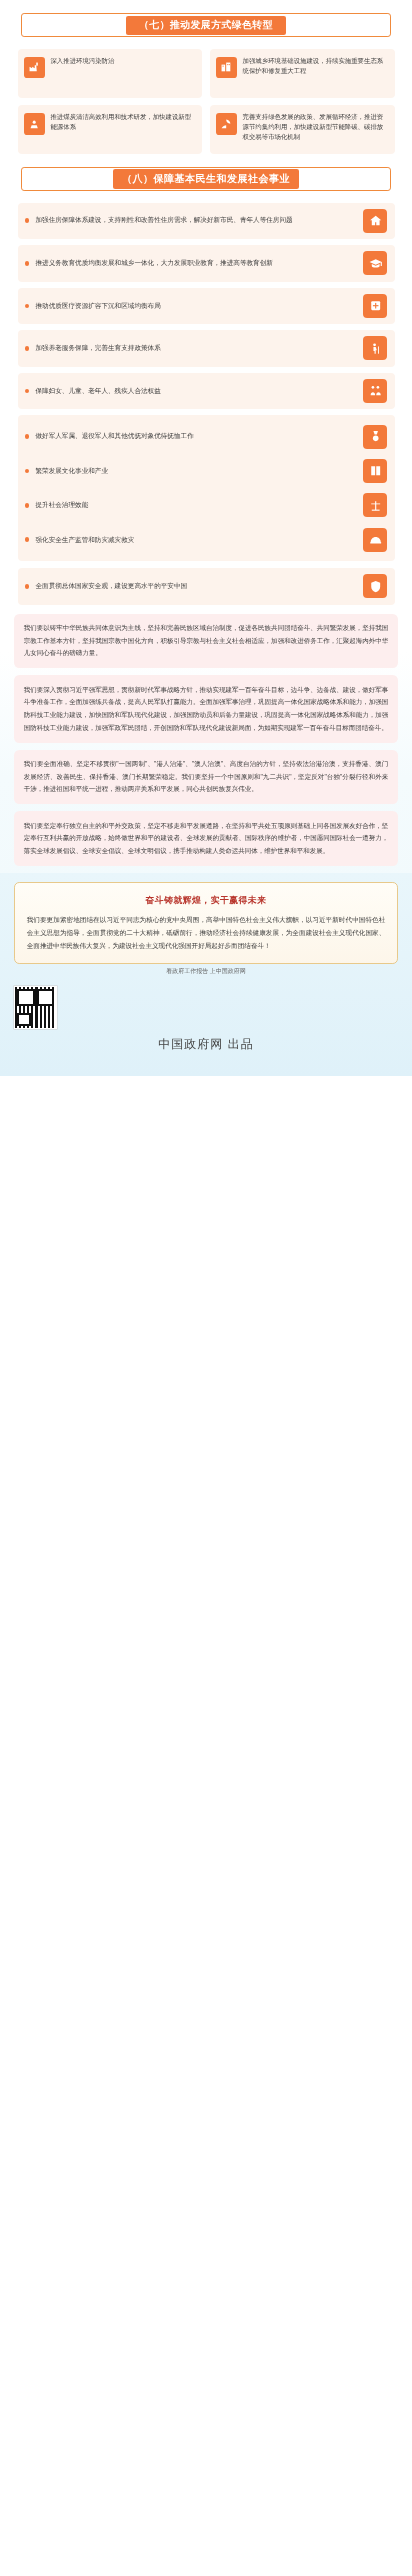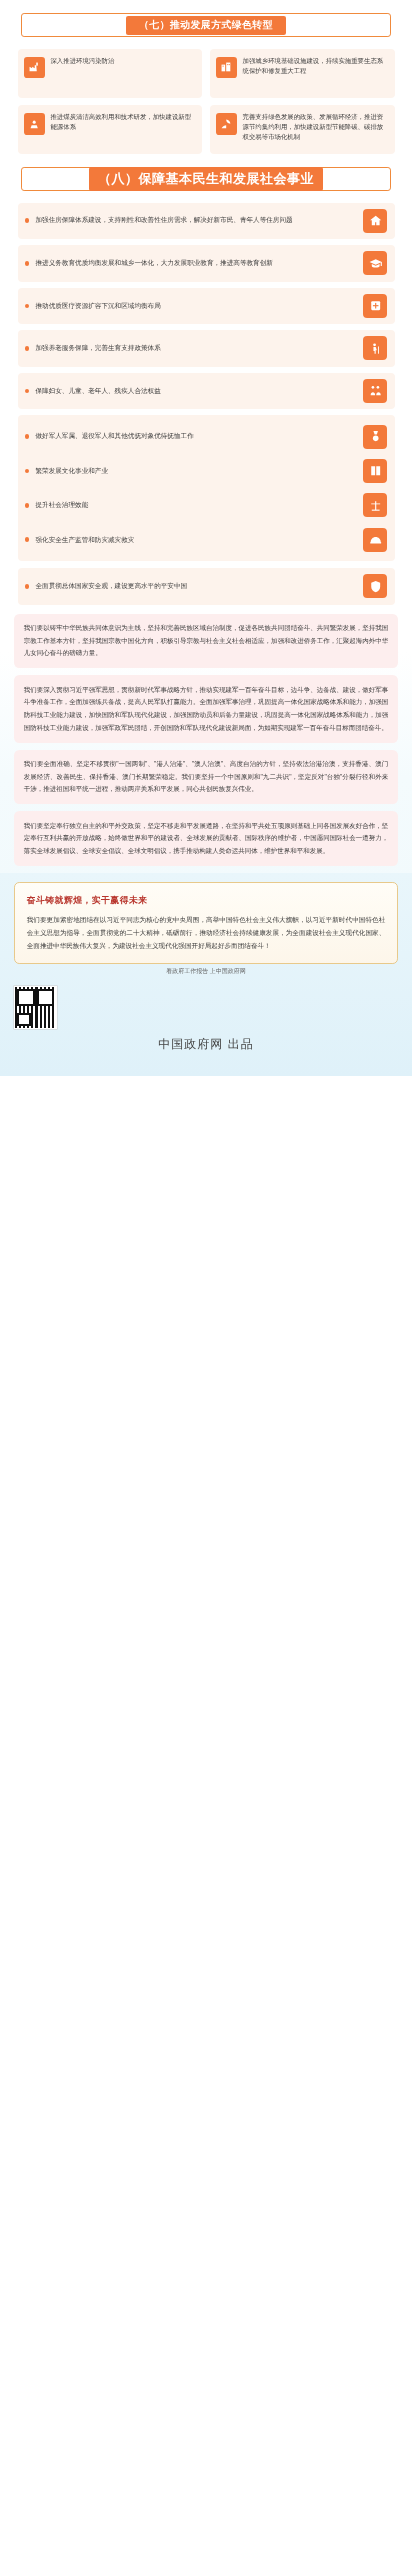--- a/index.html
+++ b/index.html
@@ -32,21 +32,21 @@
   .section-head .inner {
     background: #f3793a;
     color: #fff;
     font-size: 9.8px;
     font-weight: bold;
     letter-spacing: 0.5px;
     padding: 3.1px 13.4px;
     border-radius: 2.1px;
     white-space: nowrap;
   }
-  .section-head.wide .inner { padding: 3.1px 9.3px; font-size: 13px; }
+  .section-head.wide .inner { padding: 3.1px 9.3px; font-size: 10px; }
 
   
   .grid2 {
     margin: 0 17.5px;
     display: grid;
     grid-template-columns: 1fr 1fr;
     gap: 7.2px;
   }
   .card {
     background: #fdf3ec;
@@ -137,21 +137,21 @@
     padding: 9.3px 0 12.4px 0;
   }
   .footer-card {
     margin: 0 14.4px;
     border: 1px solid #e8c98a;
     border-radius: 5.2px;
     background: linear-gradient(180deg,#fffdf7 0%, #fdf6ea 100%);
     padding: 10.3px 11.3px;
   }
   .footer-card .ftitle {
-    text-align: left;
+    text-align: center;
     color: #b8352c;
     font-weight: bold;
     font-size: 8.8px;
     letter-spacing: 0.5px;
     line-height: 1.6;
     margin-bottom: 5.2px;
   }
   .footer-card .fbody {
     font-size: 6.6px;
     line-height: 2;

